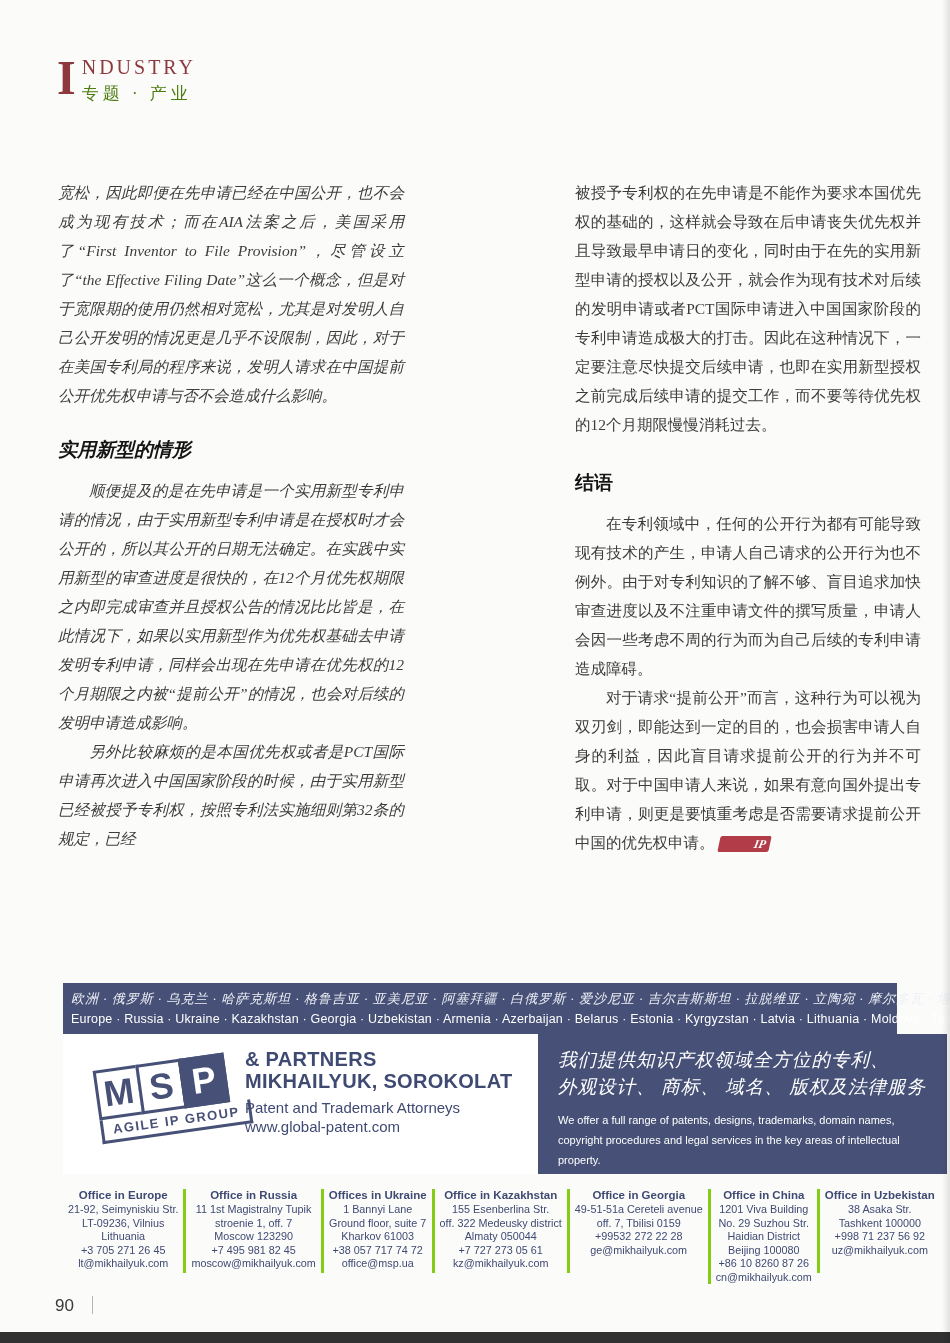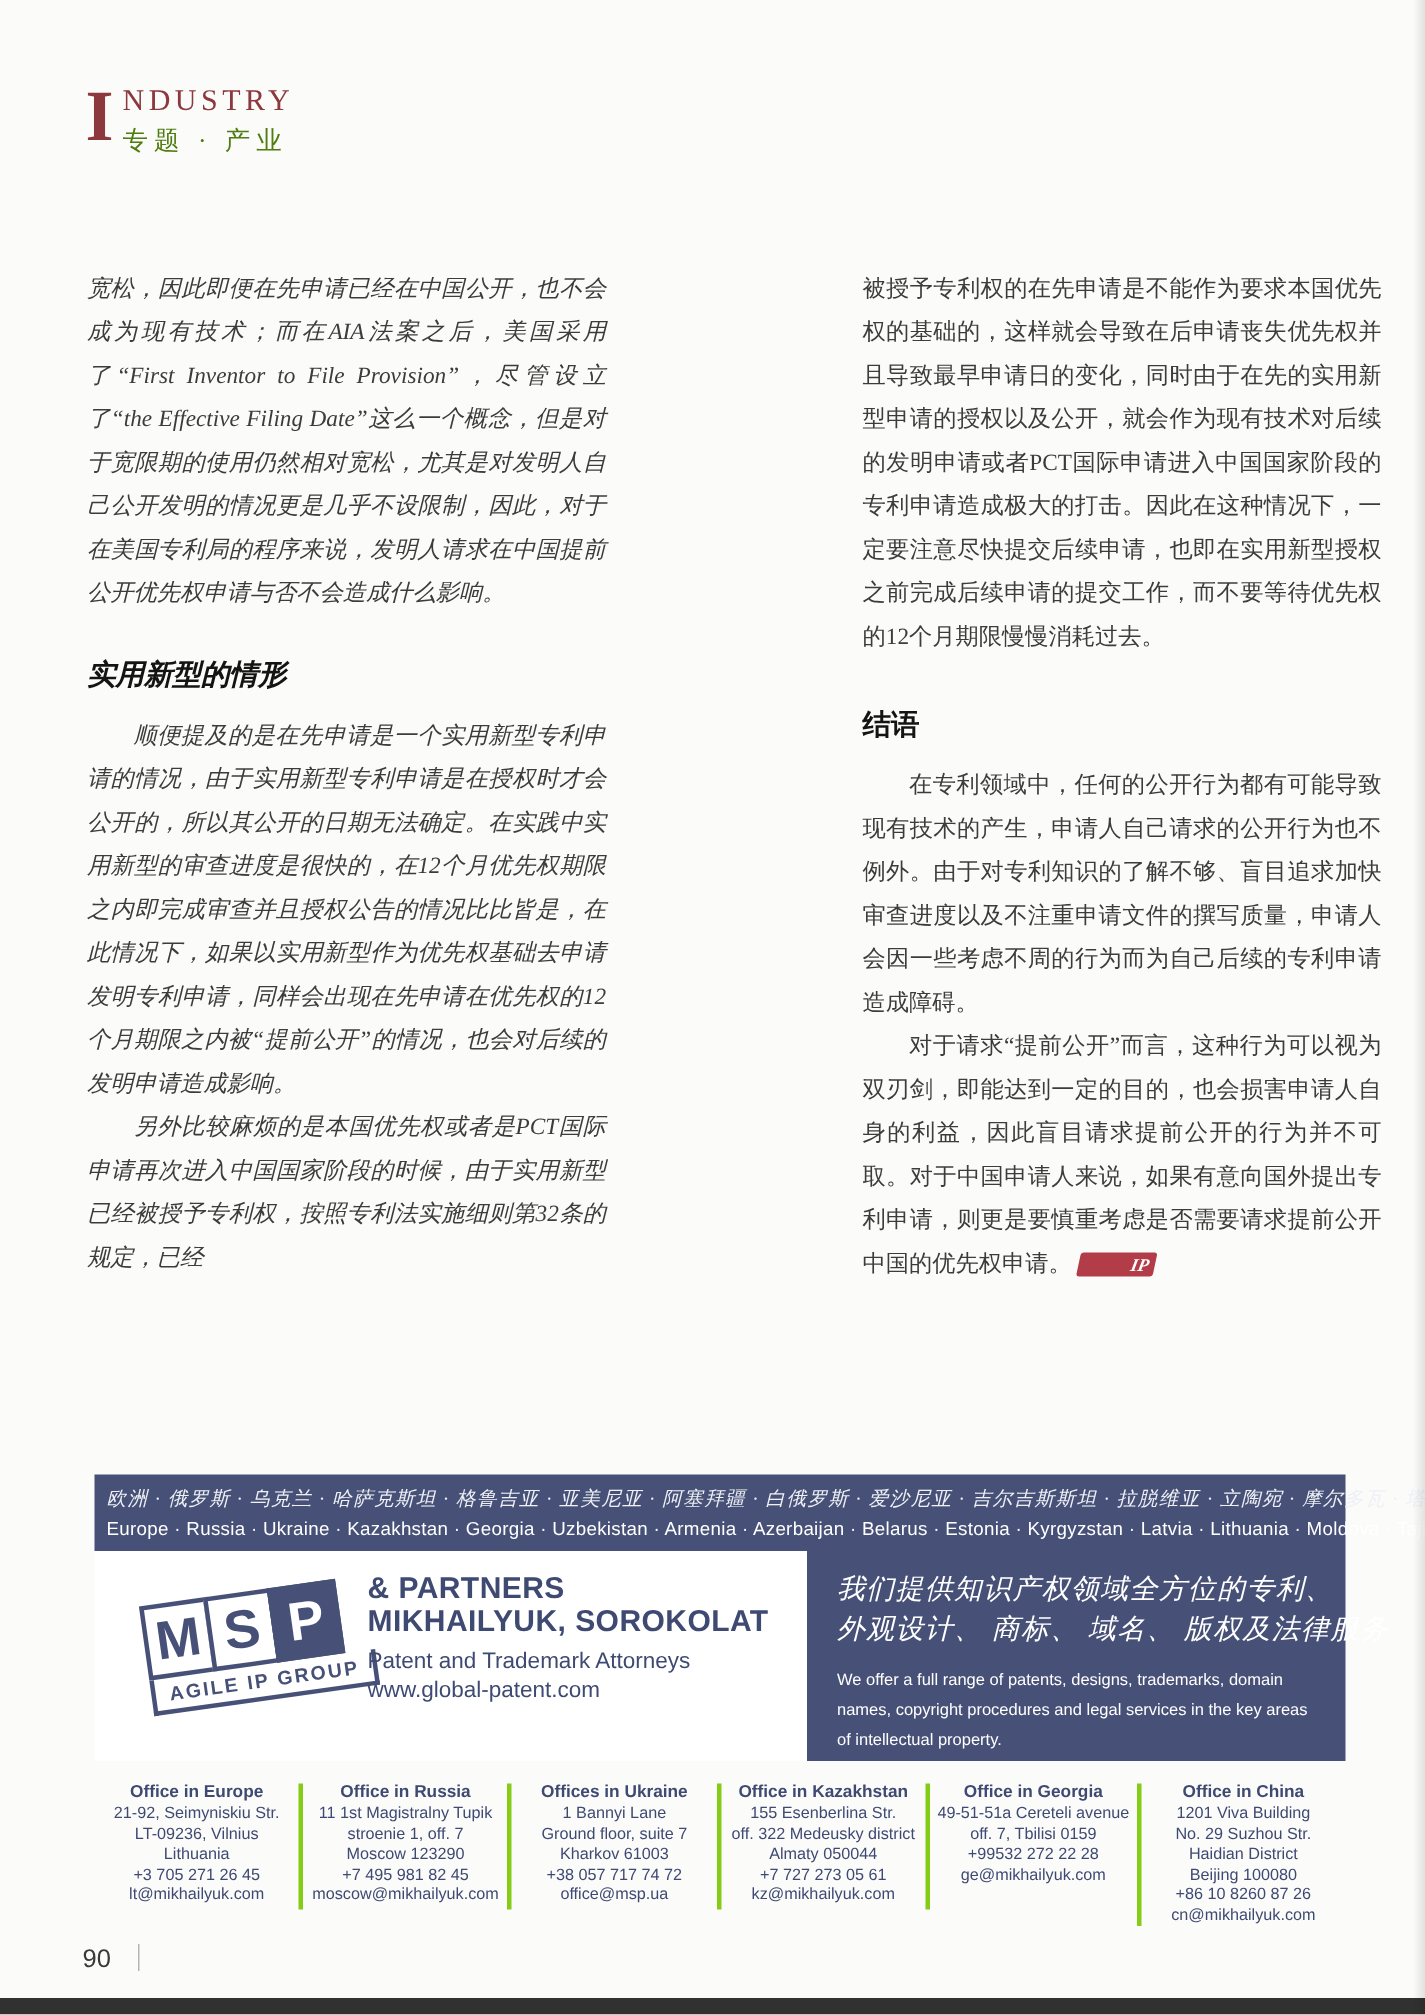--- a/index.html
+++ b/index.html
@@ -45,21 +45,21 @@
                       font-weight:bold; font-size:36px; color:#475177; }
   .msp-letters span.filled { background:#475177; color:#ffffff; }
   .msp-tagline { border:3px solid #475177; border-top:none; background:#ffffff; text-align:center;
                  font-weight:bold; font-size:13px; letter-spacing:1.5px; color:#475177; padding:3px 0; }
 
   .company { position:absolute; left:182px; top:14px; width:280px; }
   .company-name { font-weight:bold; font-size:20px; line-height:22px; color:#3f4a73; letter-spacing:0.3px; }
   .company-desc { font-size:15px; color:#3f4a73; margin-top:7px; }
   .company-site { font-size:15px; color:#3f4a73; margin-top:2px; }
 
-  .pitch-box { position:absolute; left:475px; top:0; width:359px; height:140px; background:#475177;
+  .pitch-box { position:absolute; left:475px; top:0; width:409px; height:140px; background:#475177;
                color:#ffffff; padding:13px 16px 0 20px; }
   .pitch-zh { font-family:"Liberation Serif","DejaVu Serif",serif; font-style:italic; font-size:18.5px;
               line-height:27px; letter-spacing:1px; white-space:nowrap; }
   .pitch-en { font-weight:normal; font-size:11px; line-height:20px; margin-top:9px; }
 
   .offices { display:flex; align-items:flex-start; margin-top:15px; }
   .office-col { flex:1; text-align:center; padding:0 5px; min-height:84px; }
   .office-col + .office-col { border-left:3px solid #84cc16; }
   .office-title { font-weight:bold; font-size:11.5px; color:#3f4a73; margin-bottom:2px; white-space:nowrap; }
   .office-line { font-size:10.8px; line-height:13.5px; color:#3f4a73; white-space:nowrap; }
@@ -170,19 +170,26 @@
       </div>
       <div class="office-col">
         <div class="office-title">Office in China</div>
         <div class="office-line">1201 Viva Building</div>
         <div class="office-line">No. 29 Suzhou Str.</div>
         <div class="office-line">Haidian District</div>
         <div class="office-line">Beijing 100080</div>
         <div class="office-line">+86 10 8260 87 26</div>
         <div class="office-line">cn@mikhailyuk.com</div>
       </div>
+      <div class="office-col">
+        <div class="office-title">Office in Uzbekistan</div>
+        <div class="office-line">38 Asaka Str.</div>
+        <div class="office-line">Tashkent 100000</div>
+        <div class="office-line">+998 71 237 56 92</div>
+        <div class="office-line">uz@mikhailyuk.com</div>
+      </div>
     </div>
 </div>
 
 <div class="page-num">90</div>
 <div class="page-num-bar"></div>
 <div class="bottom-bar"></div>
 <div class="edge-shade"></div>
 
 </body></html>

